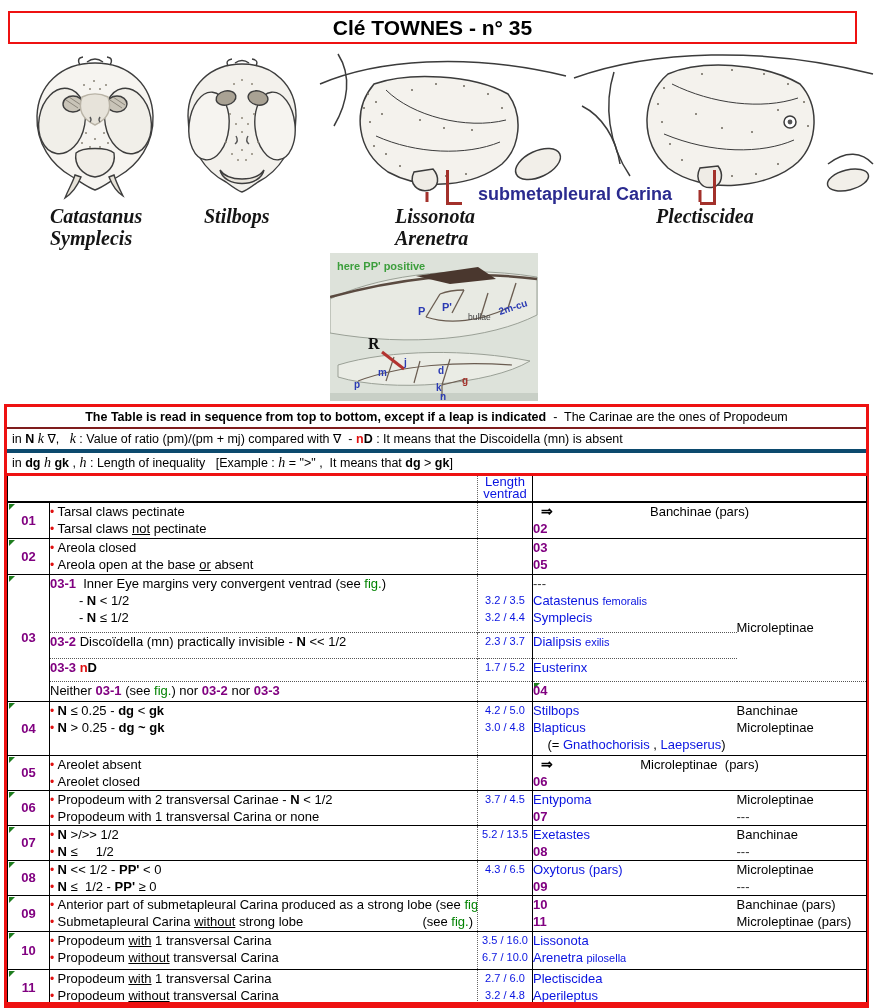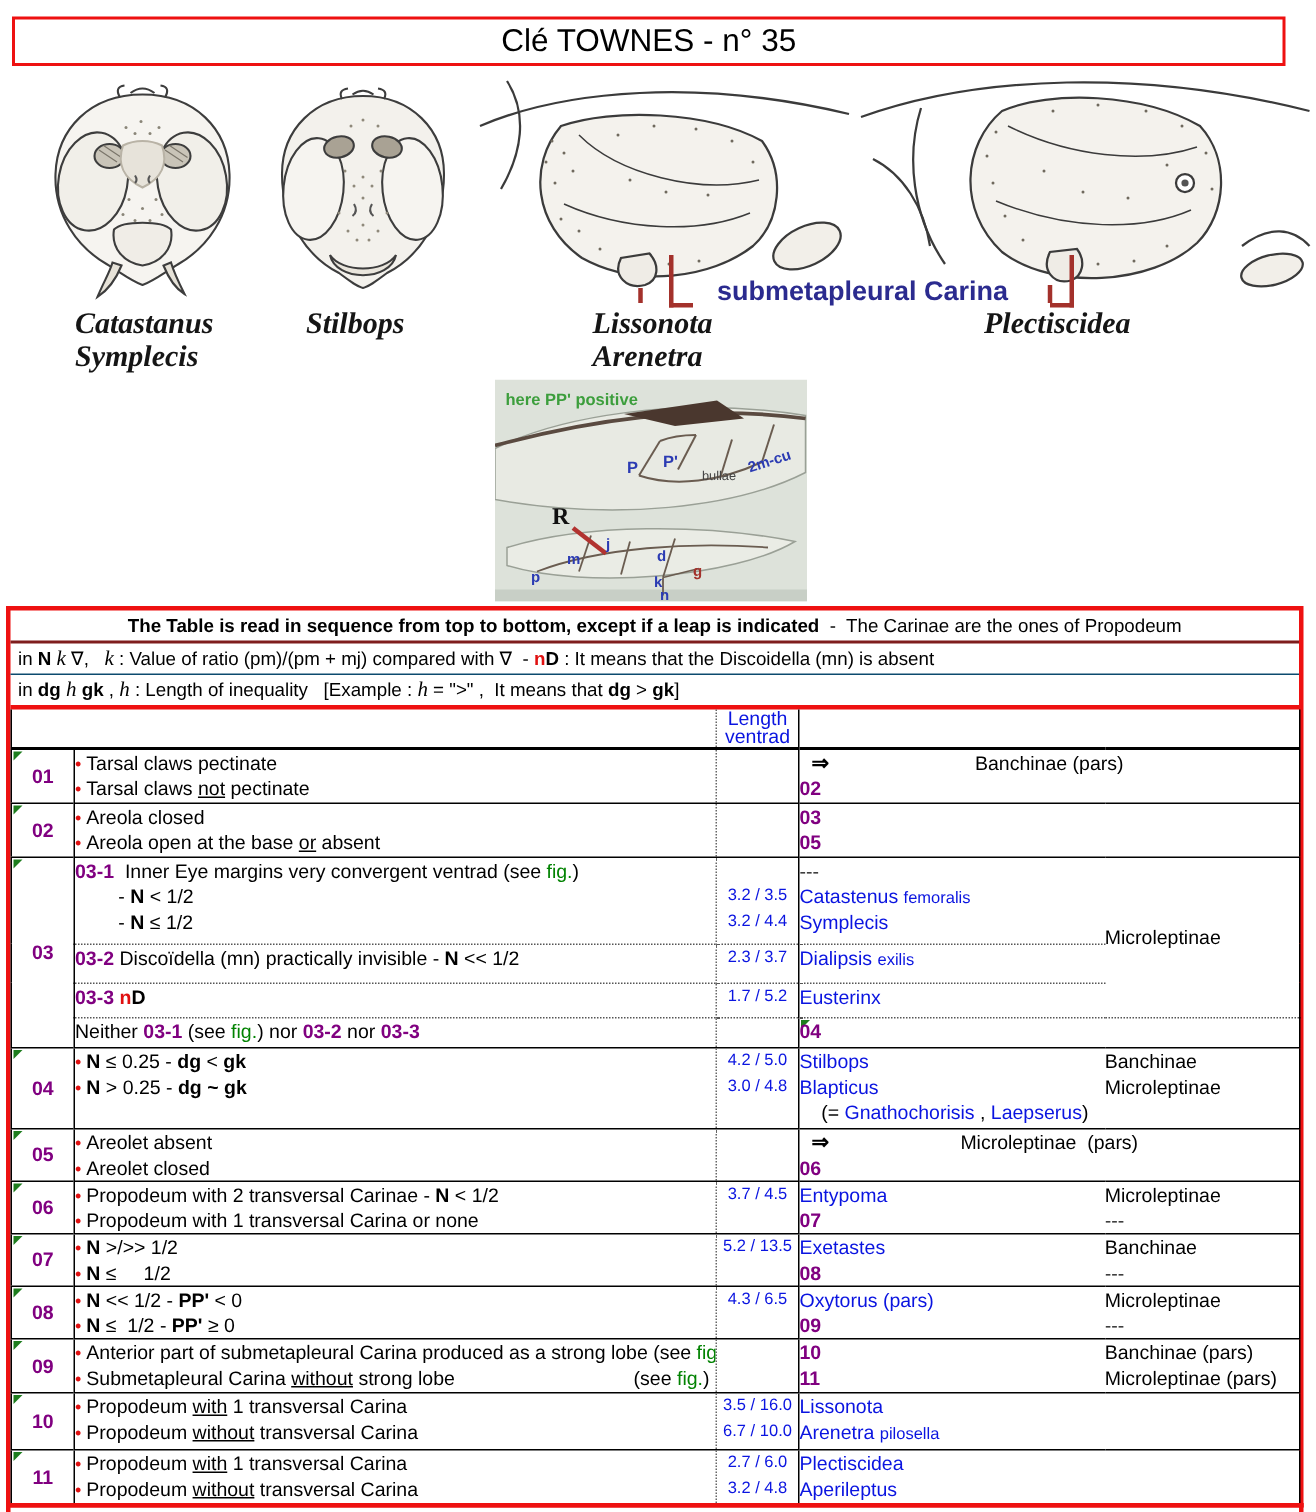--- a/index.html
+++ b/index.html
@@ -1,36 +1,36 @@
 <!DOCTYPE html>
 <html><head>
 <meta charset="utf-8">
 <style>
   html,body{margin:0;padding:0;background:#fff;}
   .page{position:relative;width:877px;height:1008px;background:#fff;overflow:hidden;
         font-family:"Liberation Sans",sans-serif;color:#000;}
   
   .titlebox{position:absolute;left:8px;top:11px;width:845px;height:29px;border:2px solid #ee1111;
-            text-align:center;line-height:29px;font-size:21px;font-weight:normal;}
+            text-align:center;line-height:29px;font-size:21px;font-weight:bold;}
   
   .fig{position:absolute;}
   .cap{position:absolute;font-family:"Liberation Serif",serif;font-style:italic;font-weight:bold;
        font-size:20px;line-height:22px;color:#151515;white-space:pre;}
   .carina{position:absolute;left:457px;top:184px;width:236px;text-align:center;
           font-size:18px;font-weight:bold;color:#2b2b8f;}
   .brL{position:absolute;left:446px;top:170px;width:13px;height:32px;
        border-left:3px solid #a3312b;border-bottom:3px solid #a3312b;}
   .brR{position:absolute;left:700px;top:170px;width:13px;height:32px;
        border-right:3px solid #a3312b;border-bottom:3px solid #a3312b;}
   
   .keybox{position:absolute;left:4px;top:404px;width:865px;border:3px solid #ee1111;box-sizing:border-box;background:#fff;}
   .t-title{height:20px;line-height:20px;text-align:center;font-size:12.5px;border-bottom:2px solid #7f1d1d;white-space:pre;overflow:hidden;}
   .t-notes{border-bottom:3px solid #ee1111;}
   .t-note{height:20px;line-height:20px;padding-left:5px;font-size:12.5px;white-space:pre;overflow:hidden;}
-  .t-note:first-child{border-bottom:1px solid #0c4a6e;}
+  .t-note:first-child{border-bottom:4px solid #0c4a6e;}
   table.key{border-collapse:collapse;table-layout:fixed;width:859px;border-left:1px solid #000;border-right:1px solid #000;}
   table.key td{vertical-align:top;padding:0;font-size:13px;overflow:hidden;position:relative;}
   table.key tr td{border-top:1px solid #000;}
   table.key tr.dot td{border-top:1px dotted #555;}
   table.key tr.hdr td{border-top:none;border-bottom:2px solid #000;}
   .h-left{border-right:1px dotted #666;}
   .h-len{border-right:1px solid #000;text-align:center;font-size:11px;color:#0a14e0;line-height:12px;padding-top:1px;}
   .c-num{border-right:1px solid #000;text-align:center;vertical-align:middle !important;
          color:#800080;font-weight:bold;font-size:12.5px;}
   .c-main{border-right:1px dotted #666;padding:1px 2px 0 4px;}

